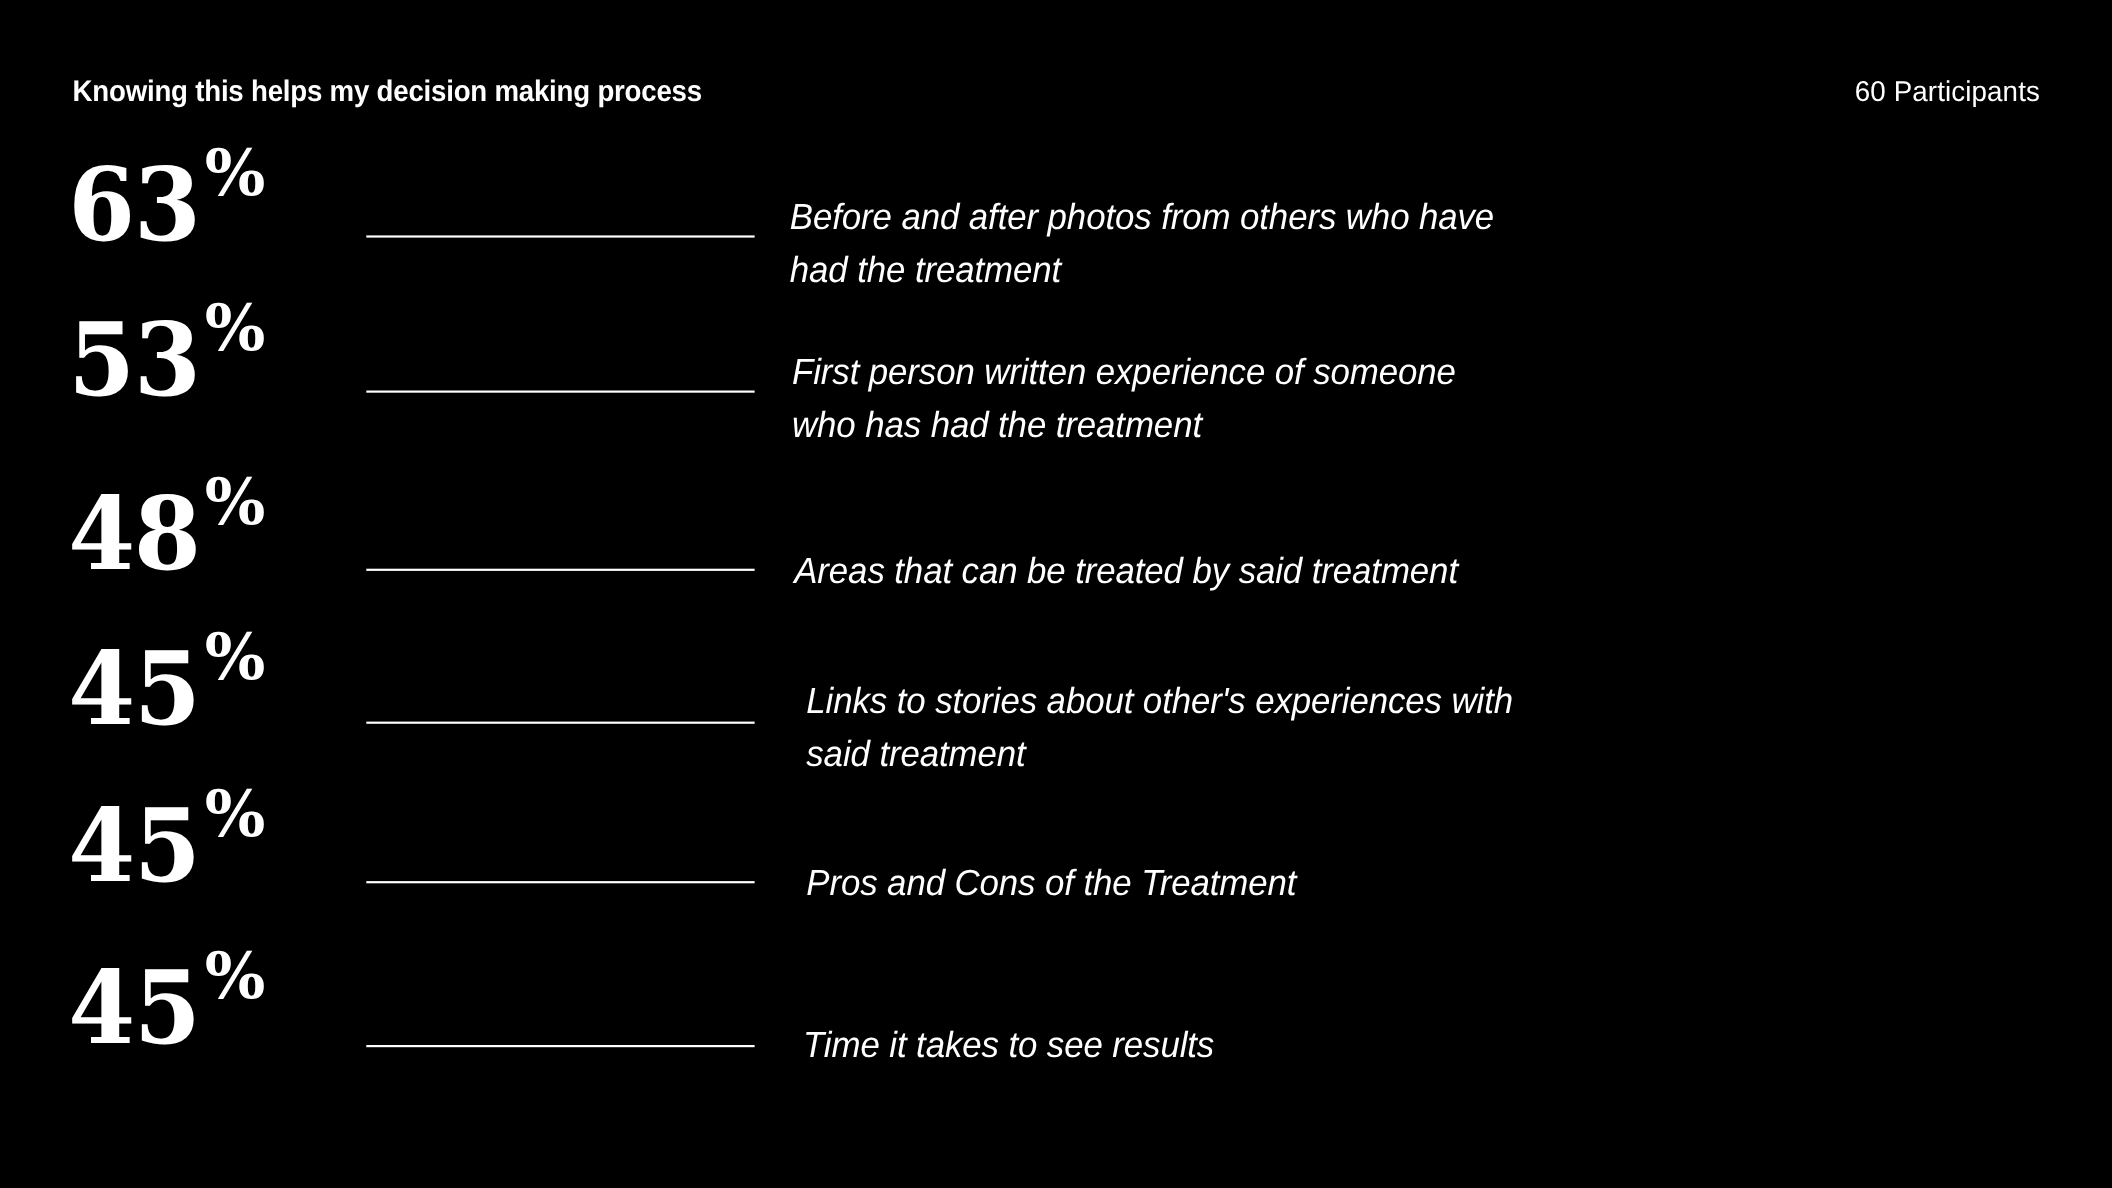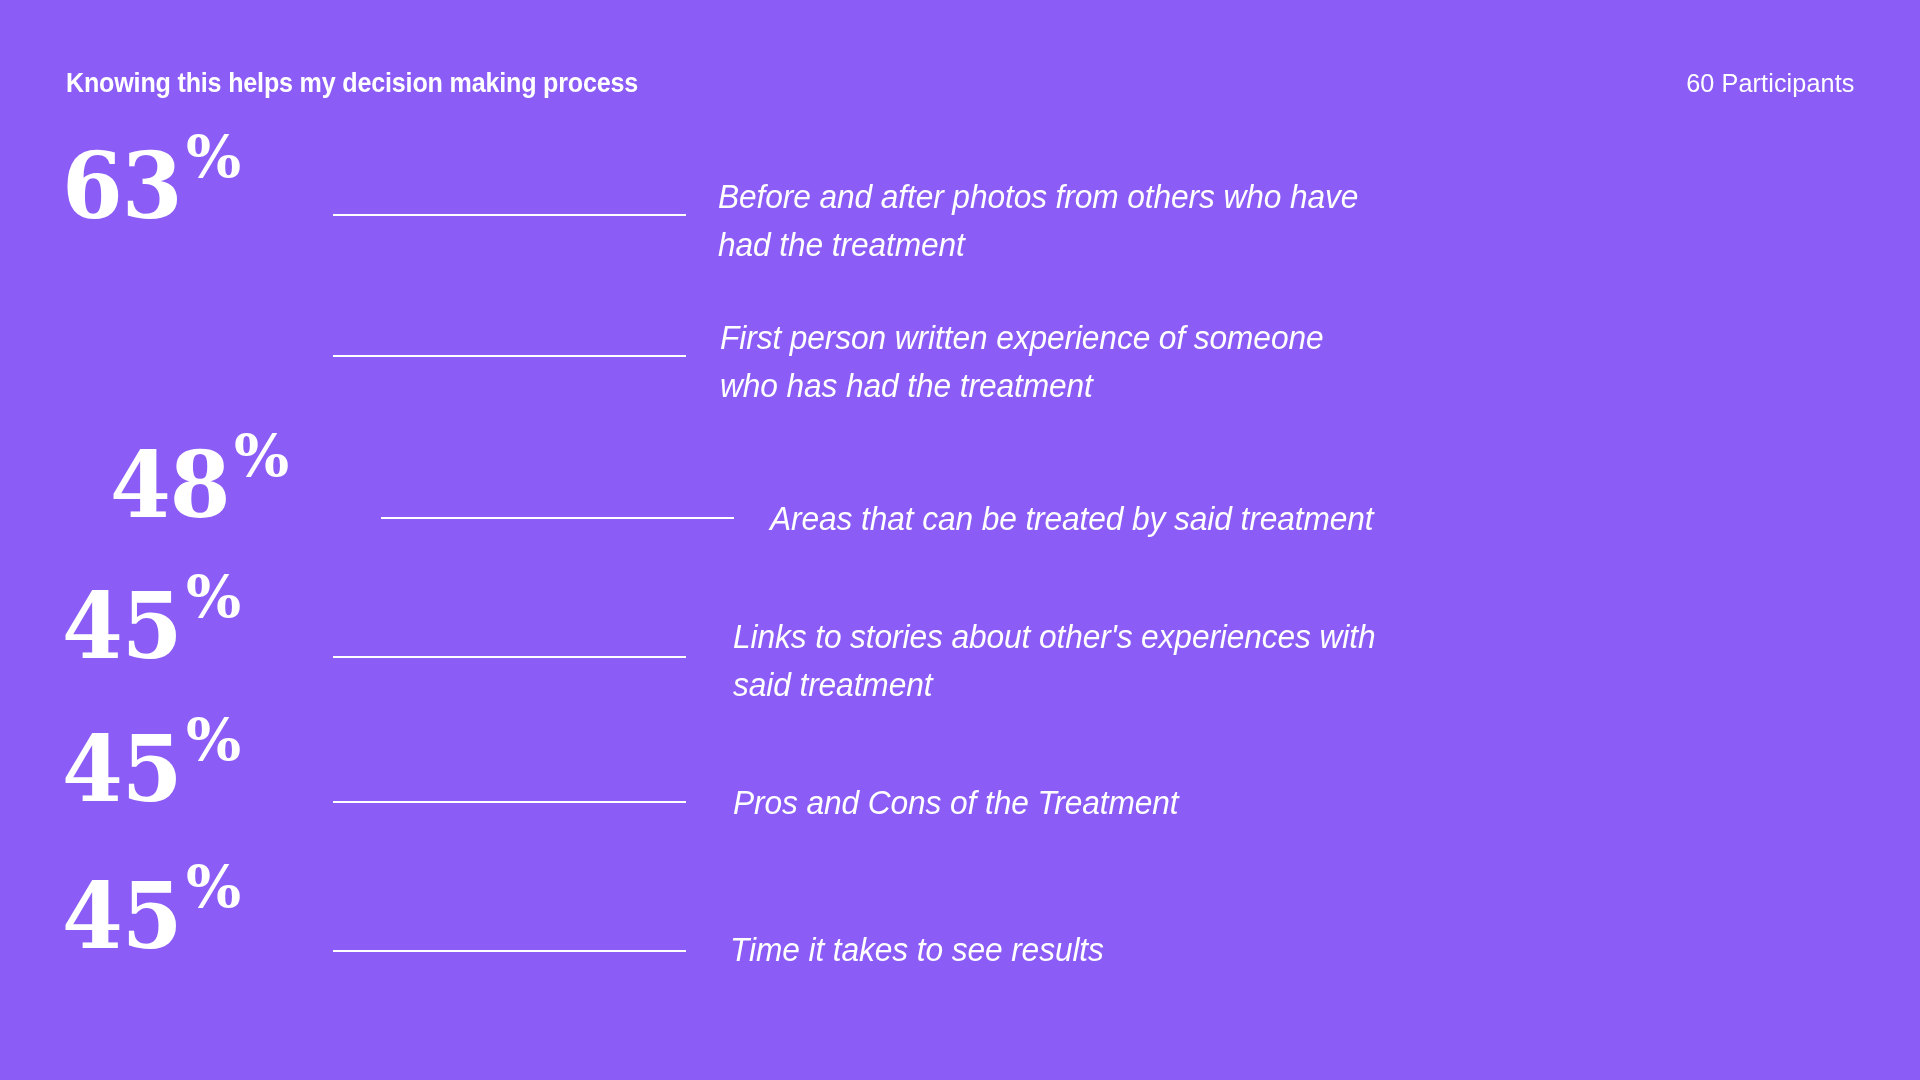--- a/index.html
+++ b/index.html
@@ -12,21 +12,21 @@
   body {
     background: #c4747e;
     font-family: "Liberation Sans", sans-serif;
     -webkit-font-smoothing: antialiased;
   }
 
   .slide {
     position: relative;
     width: 1920px;
     height: 1080px;
-    background: #8b5cf6;
+    background: #000000;
     box-sizing: border-box;
   }
 
   
   .header {
     position: absolute;
     top: 70px;
     left: 66px;
     right: 66px;
     height: 40px;
@@ -117,21 +117,21 @@
     line-height: 48px;
     letter-spacing: -0.1px;
     white-space: pre-line;
     transform: scaleX(0.96);
     transform-origin: left top;
   }
 
   
   #row-0 { top: 0px; padding-left: 24px; }
   #row-1 { top: 141px; }
-  #row-2 { top: 299px; margin-left: 48px; }
+  #row-2 { top: 299px; }
   #row-3 { top: 440px; }
   #row-4 { top: 583px; }
   #row-5 { top: 730px; }
 
   #row-0 .desc { left: 718px; top: 33px; }
   #row-1 .desc { left: 720px; top: 33px; }
   #row-2 .desc { left: 722px; top: 56px; }
   #row-3 .desc { left: 733px; top: 33px; }
   #row-4 .desc { left: 733px; top: 56px; }
   #row-5 .desc { left: 730px; top: 56px; }
@@ -156,20 +156,23 @@
     <div class="row" id="row-0">
       <div class="pct">
         <span class="num">63</span><span class="sign">%</span>
       </div>
       <div class="connector"></div>
       <div class="desc">Before and after photos from others who have
 had the treatment</div>
     </div>
 
     <div class="row" id="row-1">
+      <div class="pct">
+        <span class="num">53</span><span class="sign">%</span>
+      </div>
       <div class="connector"></div>
       <div class="desc">First person written experience of someone
 who has had the treatment</div>
     </div>
 
     <div class="row" id="row-2">
       <div class="pct">
         <span class="num">48</span><span class="sign">%</span>
       </div>
       <div class="connector"></div>

